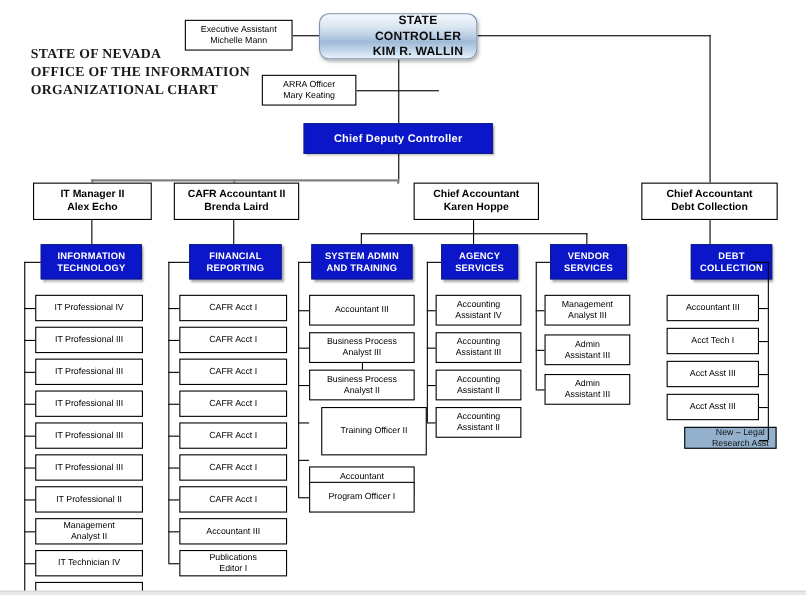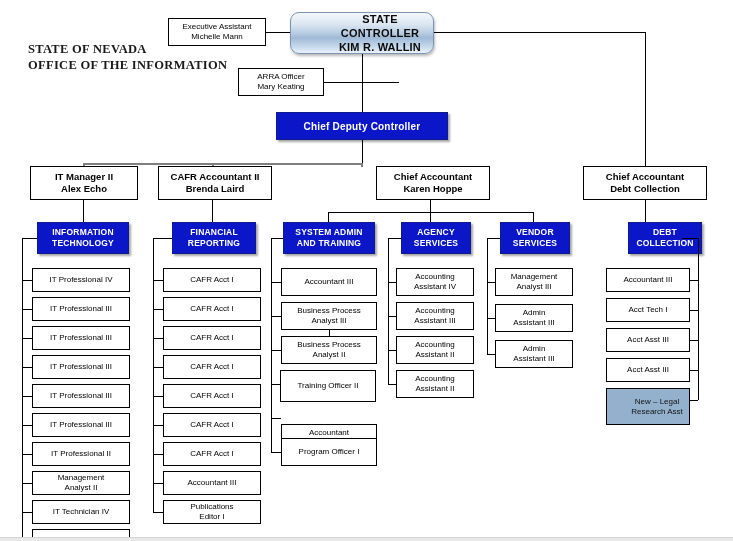--- a/index.html
+++ b/index.html
@@ -94,20 +94,21 @@
   }
 </style>
 </head>
 <body>
 
 <div id="chart">
 
   <div class="title" style="left:28px;top:41px;">
     <div>STATE OF NEVADA</div>
     <div>OFFICE OF THE INFORMATION</div>
+    <div>ORGANIZATIONAL CHART</div>
   </div>
 
   <div class="ln" style="left:266px;top:32px;width:24px;height:1px;"></div>
 
   <div class="ln" style="left:362px;top:54px;width:1px;height:58px;"></div>
 
   <div class="ln" style="left:324px;top:82px;width:39px;height:1px;"></div>
   <div class="ln" style="left:362px;top:82px;width:37px;height:1px;"></div>
 
   <div class="ln" style="left:434px;top:32px;width:212px;height:1px;"></div>
@@ -332,21 +333,21 @@
           <span>Business Process</span>
           <span>Analyst III</span>
         </span>
       </div>
       <div class="box " style="left: 281px; top: 336px; width: 96px; height: 28px;">
         <span>
           <span>Business Process</span>
           <span>Analyst II</span>
         </span>
       </div>
-      <div class="box " style="left: 280px; top: 370px; width: 96px; height: 32px;">
+      <div class="box " style="left: 292px; top: 370px; width: 96px; height: 44px;">
         <span>
           <span>Training Officer II</span>
         </span>
       </div>
       <div class="box " style="left: 281px; top: 424px; width: 96px; height: 28px;">
         <span>
           <span>Accountant</span>
           <span>Technician III</span>
         </span>
       </div>
@@ -448,21 +449,21 @@
       <div class="box " style="left: 606px; top: 328px; width: 84px; height: 24px;">
         <span>
           <span>Acct Asst III</span>
         </span>
       </div>
       <div class="box " style="left: 606px; top: 358px; width: 84px; height: 24px;">
         <span>
           <span>Acct Asst III</span>
         </span>
       </div>
-      <div class="box steel" style="left: 606px; top: 388px; width: 84px; height: 37px; padding-left: 20px;">
+      <div class="box steel" style="left: 622px; top: 388px; width: 84px; height: 20px; padding-left: 20px;">
         <span>
           <span>New – Legal</span>
           <span>Research Asst</span>
         </span>
       </div>
       <div class="ln" style="left: 698px; top: 238px; width: 1px; height: 162px;"></div>
       <div class="ln" style="left: 682px; top: 238px; width: 16px; height: 1px;"></div>
       <div class="ln" style="left: 690px; top: 280px; width: 8px; height: 1px;"></div>
       <div class="ln" style="left: 690px; top: 310px; width: 8px; height: 1px;"></div>
       <div class="ln" style="left: 690px; top: 340px; width: 8px; height: 1px;"></div>

